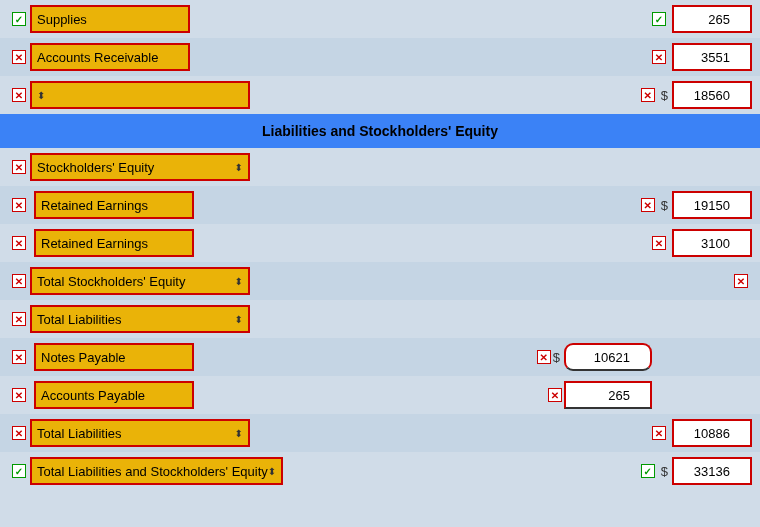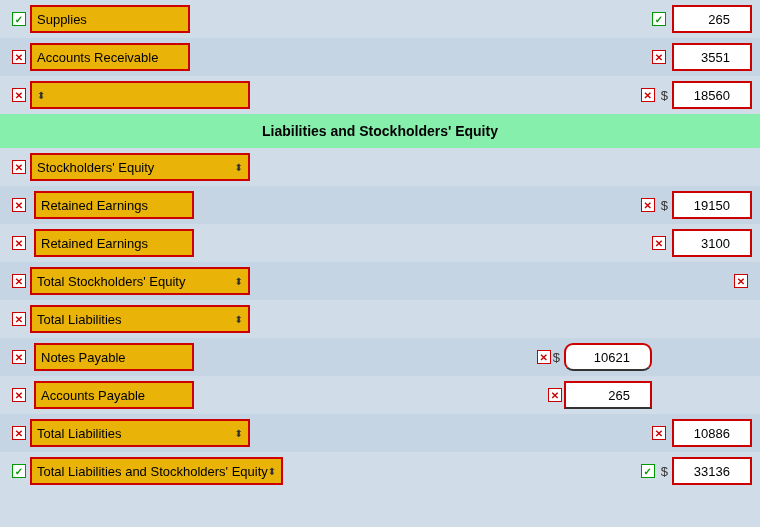--- a/index.html
+++ b/index.html
@@ -24,21 +24,21 @@
       min-height: 38px;
       background: #d0dce8;
       position: relative;
     }
 
     .row.alt {
       background: #c5d5e4;
     }
 
     .row.header-row {
-      background: #86efac;
+      background: #3b82f6;
       justify-content: center;
       font-weight: bold;
       font-size: 14px;
       padding: 6px 8px;
       min-height: 34px;
     }
 
     .checkbox-cell {
       width: 22px;
       display: flex;

